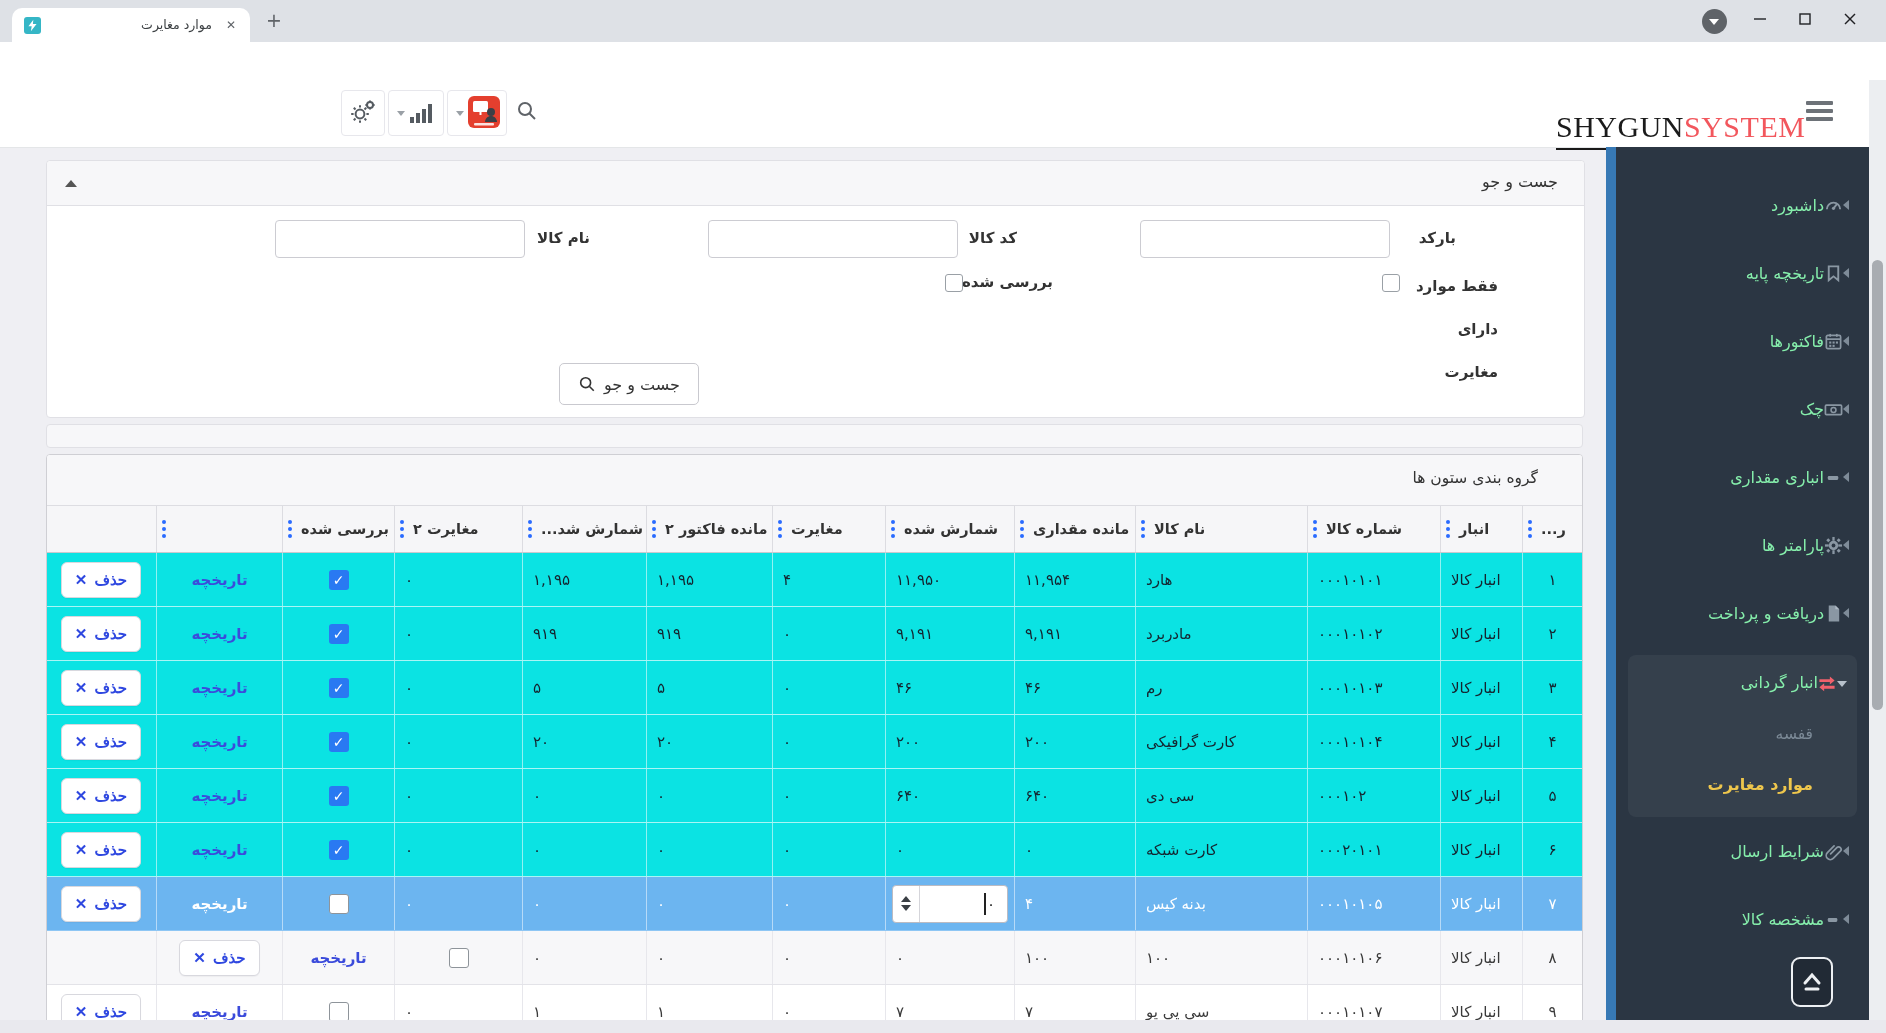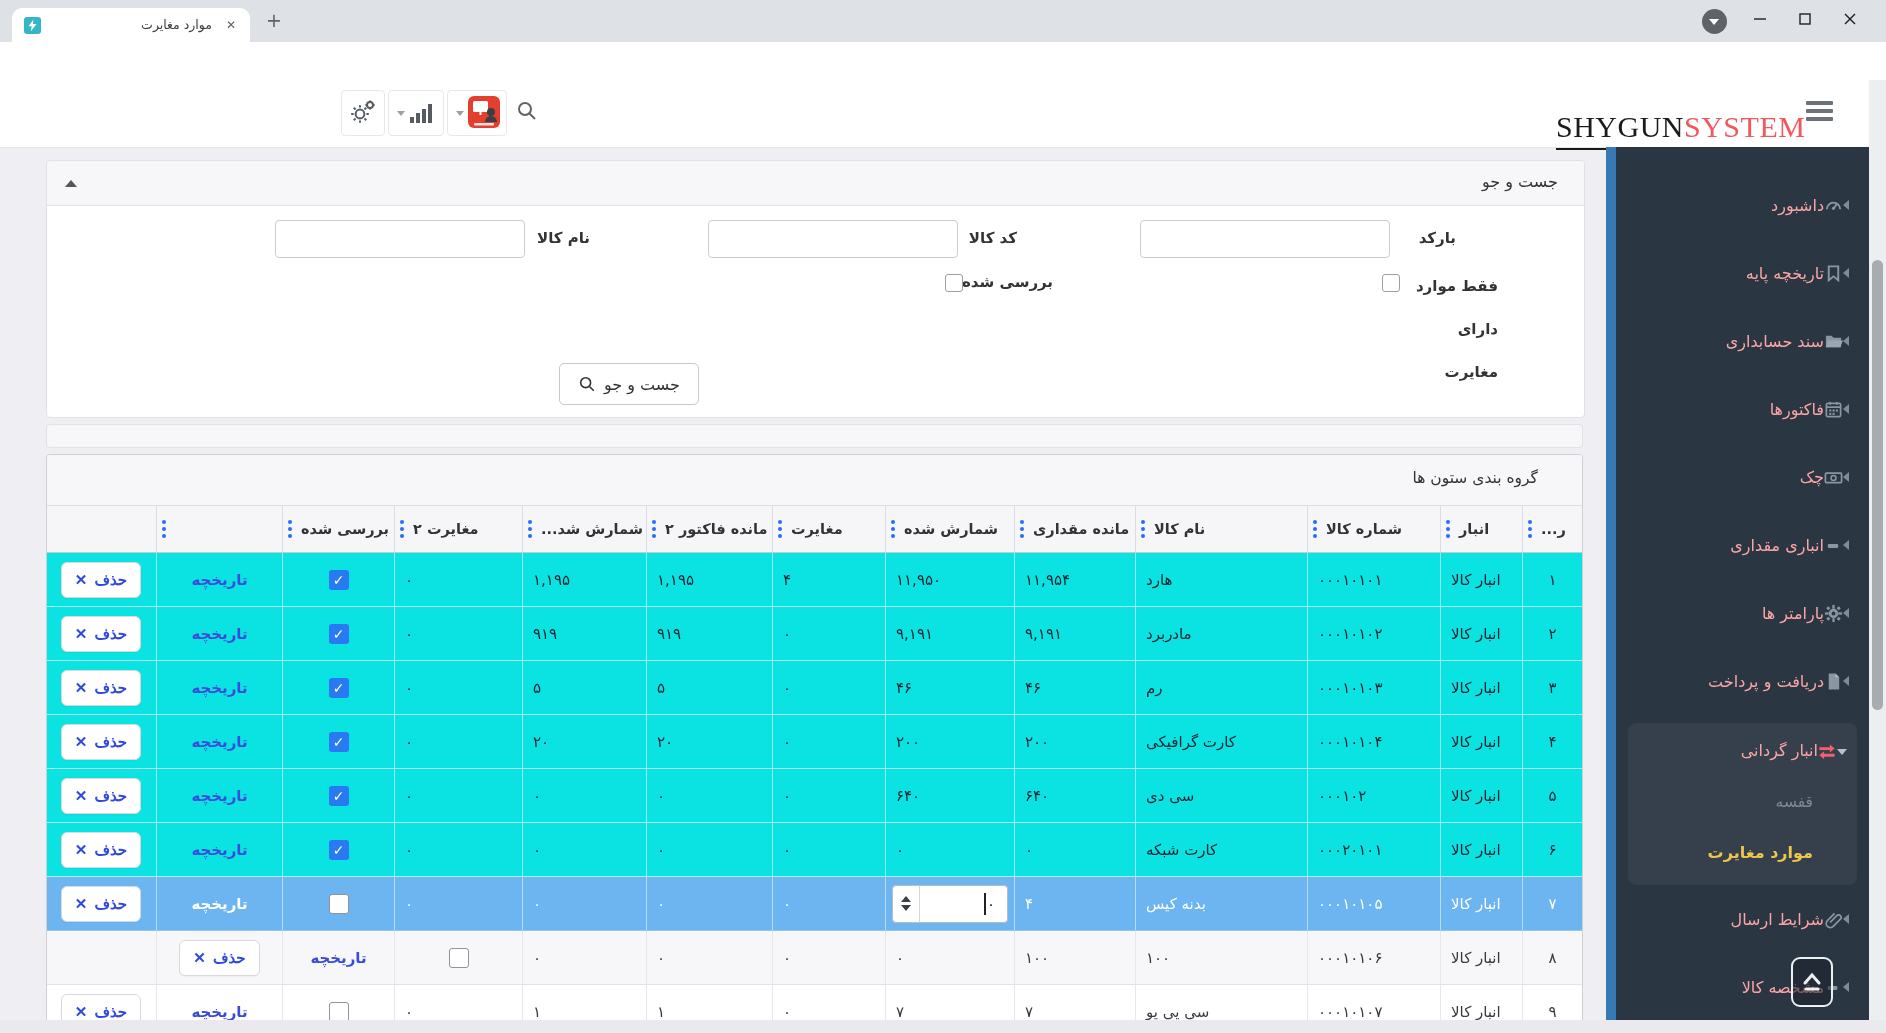--- a/index.html
+++ b/index.html
@@ -84,21 +84,21 @@
   .spin-btns i{border-left:5px solid transparent;border-right:5px solid transparent;}
   .spin-up{border-bottom:6px solid #3a3f44;}
   .spin-down{border-top:6px solid #3a3f44;}
   .spin-val{flex:1;display:flex;align-items:center;justify-content:flex-end;padding-right:12px;color:#222;font-size:15px;gap:1px;}
   .cursor-bar{width:1.5px;height:22px;background:#222;}
   .dark-bar{position:absolute;left:0;bottom:0;width:100%;height:7px;background:#2B3643;}
 
   
   .accent-strip{position:absolute;left:1606px;top:147px;width:10px;height:886px;background:#3779B5;}
   .sidebar{position:absolute;left:1616px;top:147px;width:253px;height:886px;background:#2B3643;direction:rtl;box-sizing:border-box;padding-top:24px;}
-  .sb-item{height:68px;display:flex;align-items:center;padding-right:20px;color:#fca5a5;font-size:16px;cursor:pointer;}
+  .sb-item{height:68px;display:flex;align-items:center;padding-right:20px;color:#86efac;font-size:16px;cursor:pointer;}
   .sb-caret{border-top:5px solid transparent;border-bottom:5px solid transparent;border-right:6px solid #7E8B98;}
   .sb-caret.down{border-right:5px solid transparent;border-left:5px solid transparent;border-top:6px solid #B7C1CB;border-bottom:none;margin-top:3px;}
   .sb-icon{width:19px;height:19px;flex:0 0 19px;}
   .sb-box{margin:8px 12px 0 12px;background:rgba(255,255,255,.05);border-radius:8px;padding-bottom:8px;}
   .sb-box .sb-item{height:54px;padding-right:10px;}
   .sb-sub{height:50px;display:flex;align-items:center;padding-right:44px;font-size:15.5px;color:#7C8A97;cursor:pointer;}
   .sb-sub.active{color:#EEC64C;font-weight:bold;font-size:16px;}
   .scrolltop{position:absolute;left:175px;top:810px;width:42px;height:50px;background:rgba(25,33,42,.55);border:2px solid #EDF0F3;border-radius:9px;box-sizing:border-box;}
   .vscroll{position:absolute;left:1869px;top:80px;width:17px;height:953px;background:#ECEEF1;}
   .vscroll .thumb{position:absolute;left:3px;top:180px;width:11px;height:450px;background:#A8ACB1;border-radius:6px;}
@@ -629,28 +629,20 @@
       <div class="sb-item">
         <span class="sb-caret"></span>
         <span class="sb-icon"><svg width="19" height="19" viewBox="0 0 20 20">
             <path d="M5 2.5h10V17l-5-4-5 4z" fill="none" stroke="#8A97A3" stroke-width="2"></path>
           </svg></span>
         <span>تاریخچه پایه</span>
       </div>
       <div class="sb-item">
         <span class="sb-caret"></span>
         <span class="sb-icon"><svg width="19" height="19" viewBox="0 0 20 20">
-            <path d="M2 4h6l2 2h8v10H2z" fill="#8A97A3"></path>
-            <path d="M4 9h16l-3 7H2z" fill="#9AA6B1"></path>
-          </svg></span>
-        <span>سند حسابداری</span>
-      </div>
-      <div class="sb-item">
-        <span class="sb-caret"></span>
-        <span class="sb-icon"><svg width="19" height="19" viewBox="0 0 20 20">
             <rect x="2.5" y="3.5" width="15" height="14" rx="1.5" fill="none" stroke="#8A97A3" stroke-width="1.8"></rect>
             <line x1="2.5" y1="7.5" x2="17.5" y2="7.5" stroke="#8A97A3" stroke-width="1.8"></line>
             <line x1="6.5" y1="2" x2="6.5" y2="5" stroke="#8A97A3" stroke-width="1.8"></line>
             <line x1="13.5" y1="2" x2="13.5" y2="5" stroke="#8A97A3" stroke-width="1.8"></line>
             <g fill="#8A97A3">
               <rect x="5.5" y="10" width="2.2" height="2.2"></rect>
               <rect x="9" y="10" width="2.2" height="2.2"></rect>
               <rect x="12.5" y="10" width="2.2" height="2.2"></rect>
               <rect x="5.5" y="13.5" width="2.2" height="2.2"></rect>
               <rect x="9" y="13.5" width="2.2" height="2.2"></rect>

